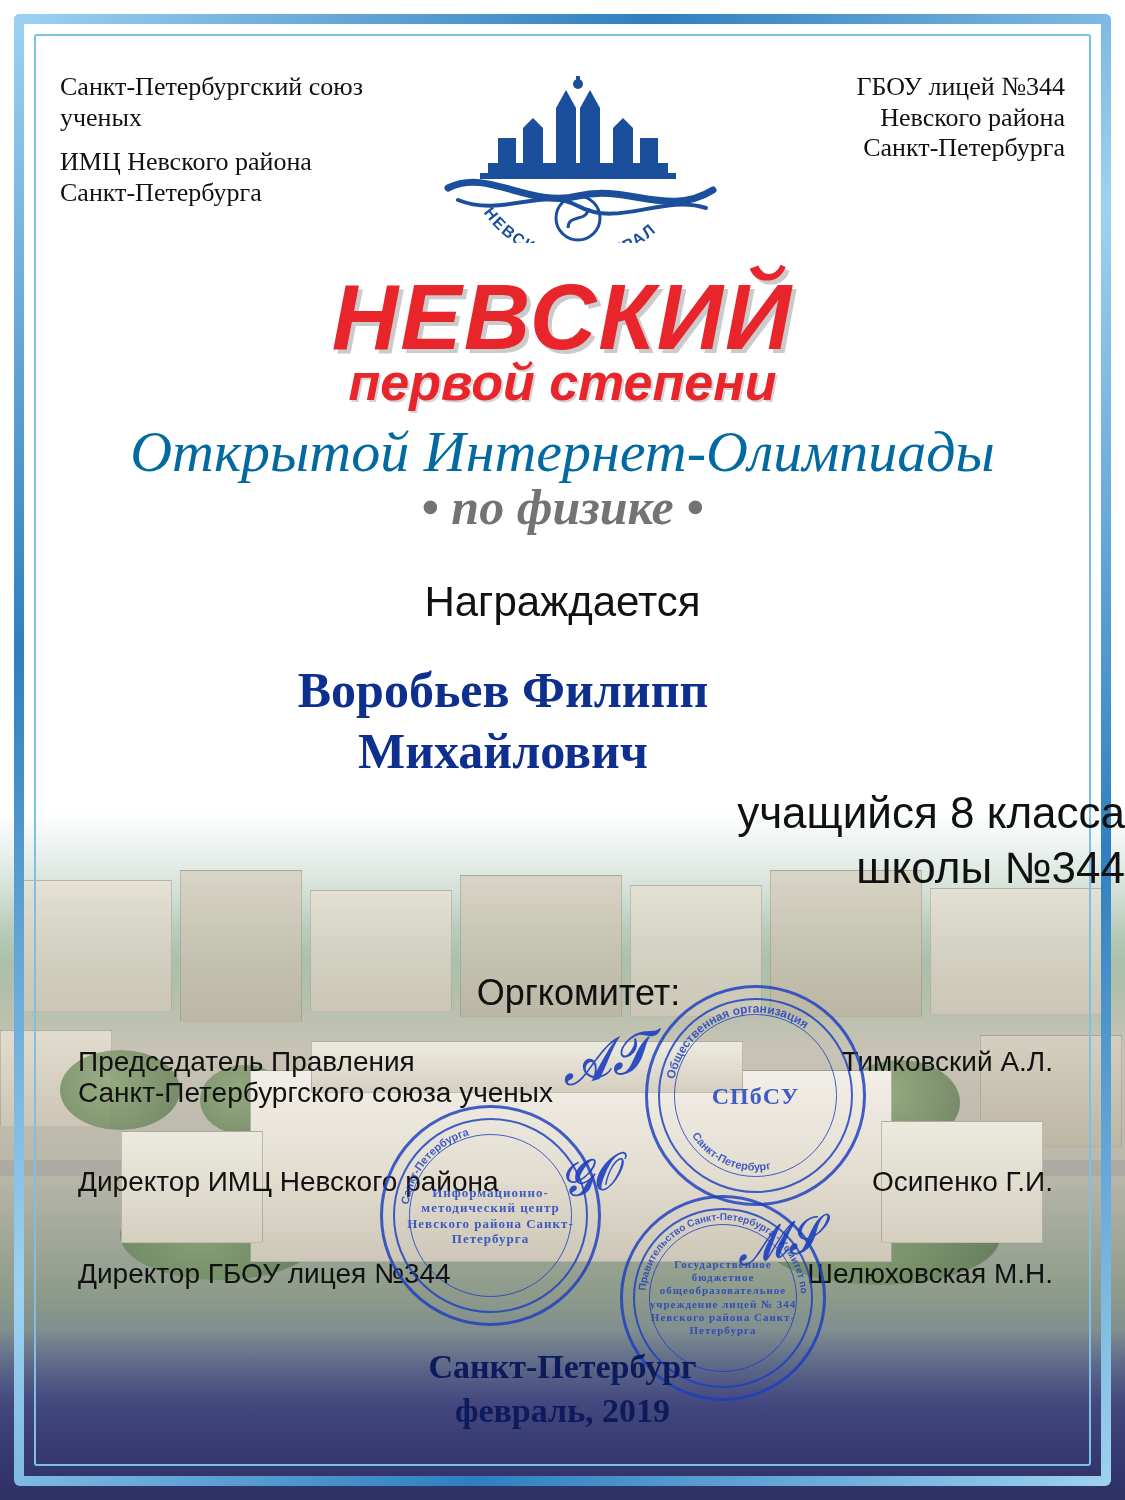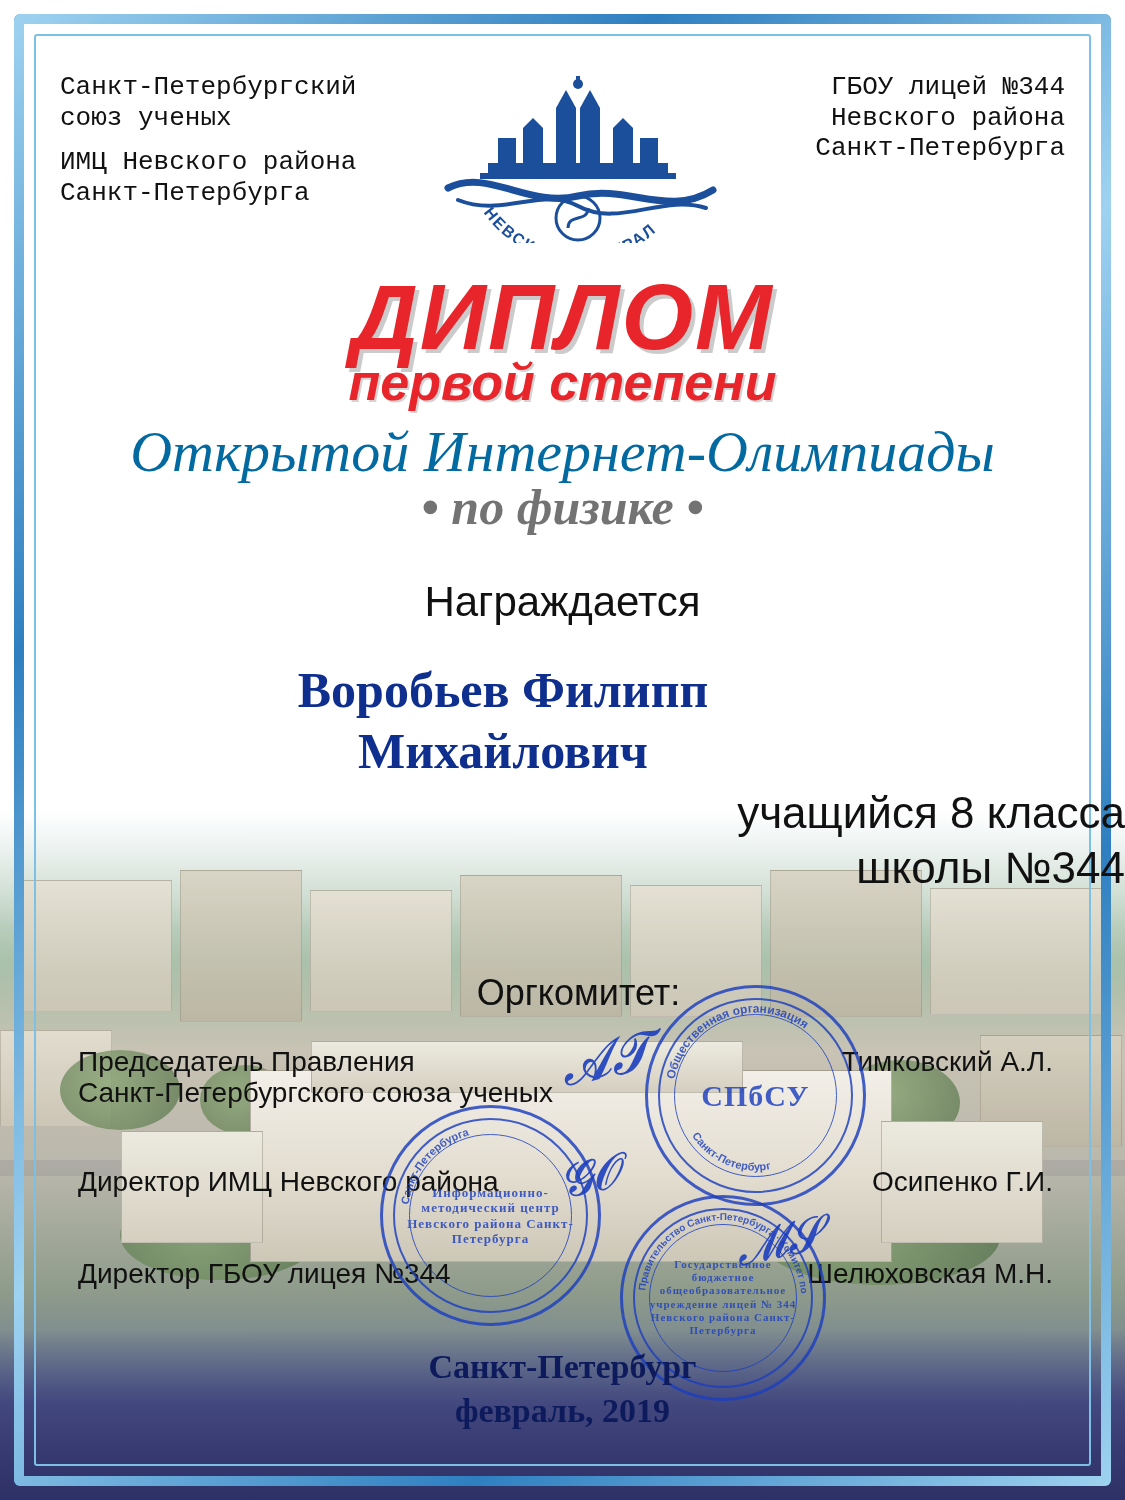--- a/index.html
+++ b/index.html
@@ -119,21 +119,21 @@
     left: 60px; top: 72px;
     width: 1005px;
     display: flex;
     justify-content: space-between;
     align-items: flex-start;
   }
   .org-left, .org-right {
     font-size: 26px;
     line-height: 1.18;
     color: #111;
-    font-family: Liberation Mono, monospace;
+    font-family: Liberation Serif, serif;
   }
   .org-left { text-align: left; width: 330px; }
   .org-right { text-align: right; width: 300px; }
   .org-block { margin-bottom: 14px; }
   .org-block:last-child { margin-bottom: 0; }
 
   .logo {
     width: 300px;
     height: 175px;
     position: relative;
@@ -283,21 +283,21 @@
     transform: translateY(-50%);
     text-align: center;
     font-family: "Liberation Serif", serif;
     font-weight: bold;
     letter-spacing: 1px;
   }
   #stamp-spbsu {
     left: 645px; top: 985px;
     width: 215px; height: 215px;
   }
-  #stamp-spbsu .center-text { font-size: 30px; }
+  #stamp-spbsu .center-text { font-size: 24px; }
   #stamp-imc {
     left: 380px; top: 1105px;
     width: 215px; height: 215px;
   }
   #stamp-imc .center-text { font-size: 13px; line-height: 1.2; padding: 0 24px; }
   #stamp-lyceum {
     left: 620px; top: 1195px;
     width: 200px; height: 200px;
   }
   #stamp-lyceum .center-text { font-size: 11px; line-height: 1.2; padding: 0 26px; }
@@ -391,21 +391,21 @@
       </svg>
     </div>
 
     <div class="org-right">
       <div>ГБОУ лицей №344</div>
       <div>Невского района</div>
       <div>Санкт-Петербурга</div>
     </div>
   </div>
 
-  <div class="diplom">ДИПЛОМ</div>
+  <div class="diplom">НЕВСКИЙ</div>
   <div class="degree">первой степени</div>
   <div class="olymp">Открытой Интернет-Олимпиады</div>
   <div class="subject">• по физике •</div>
 
   <div class="awarded">Награждается</div>
   <div class="name">
     <div>Воробьев Филипп</div>
     <div>Михайлович</div>
   </div>
   <div class="grade">

